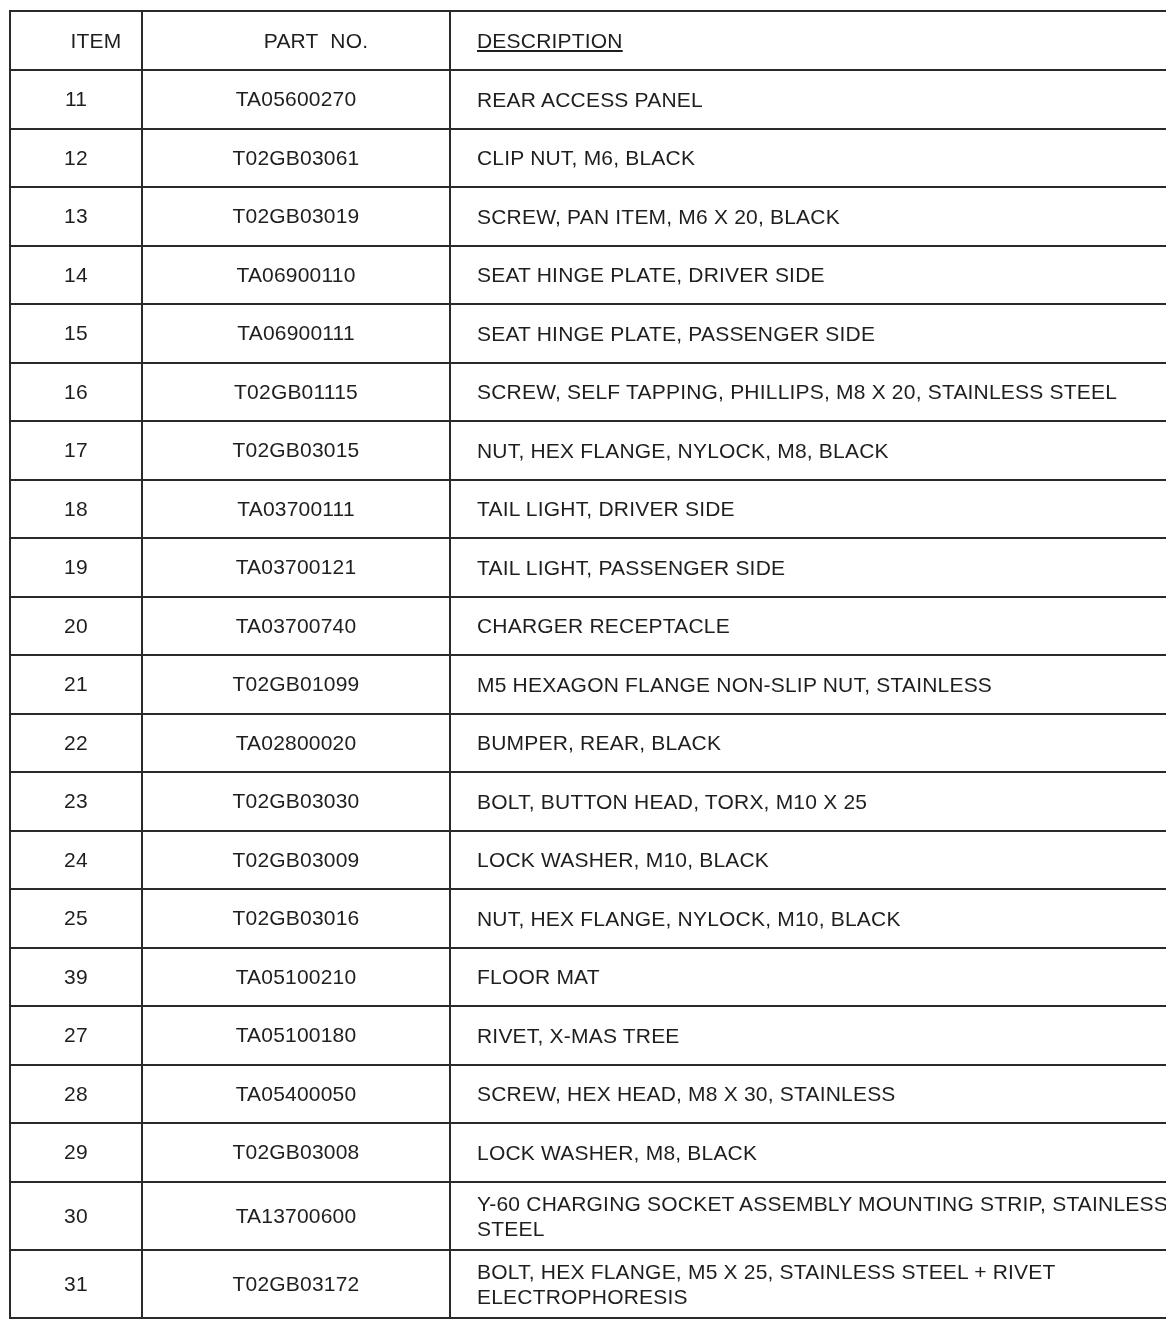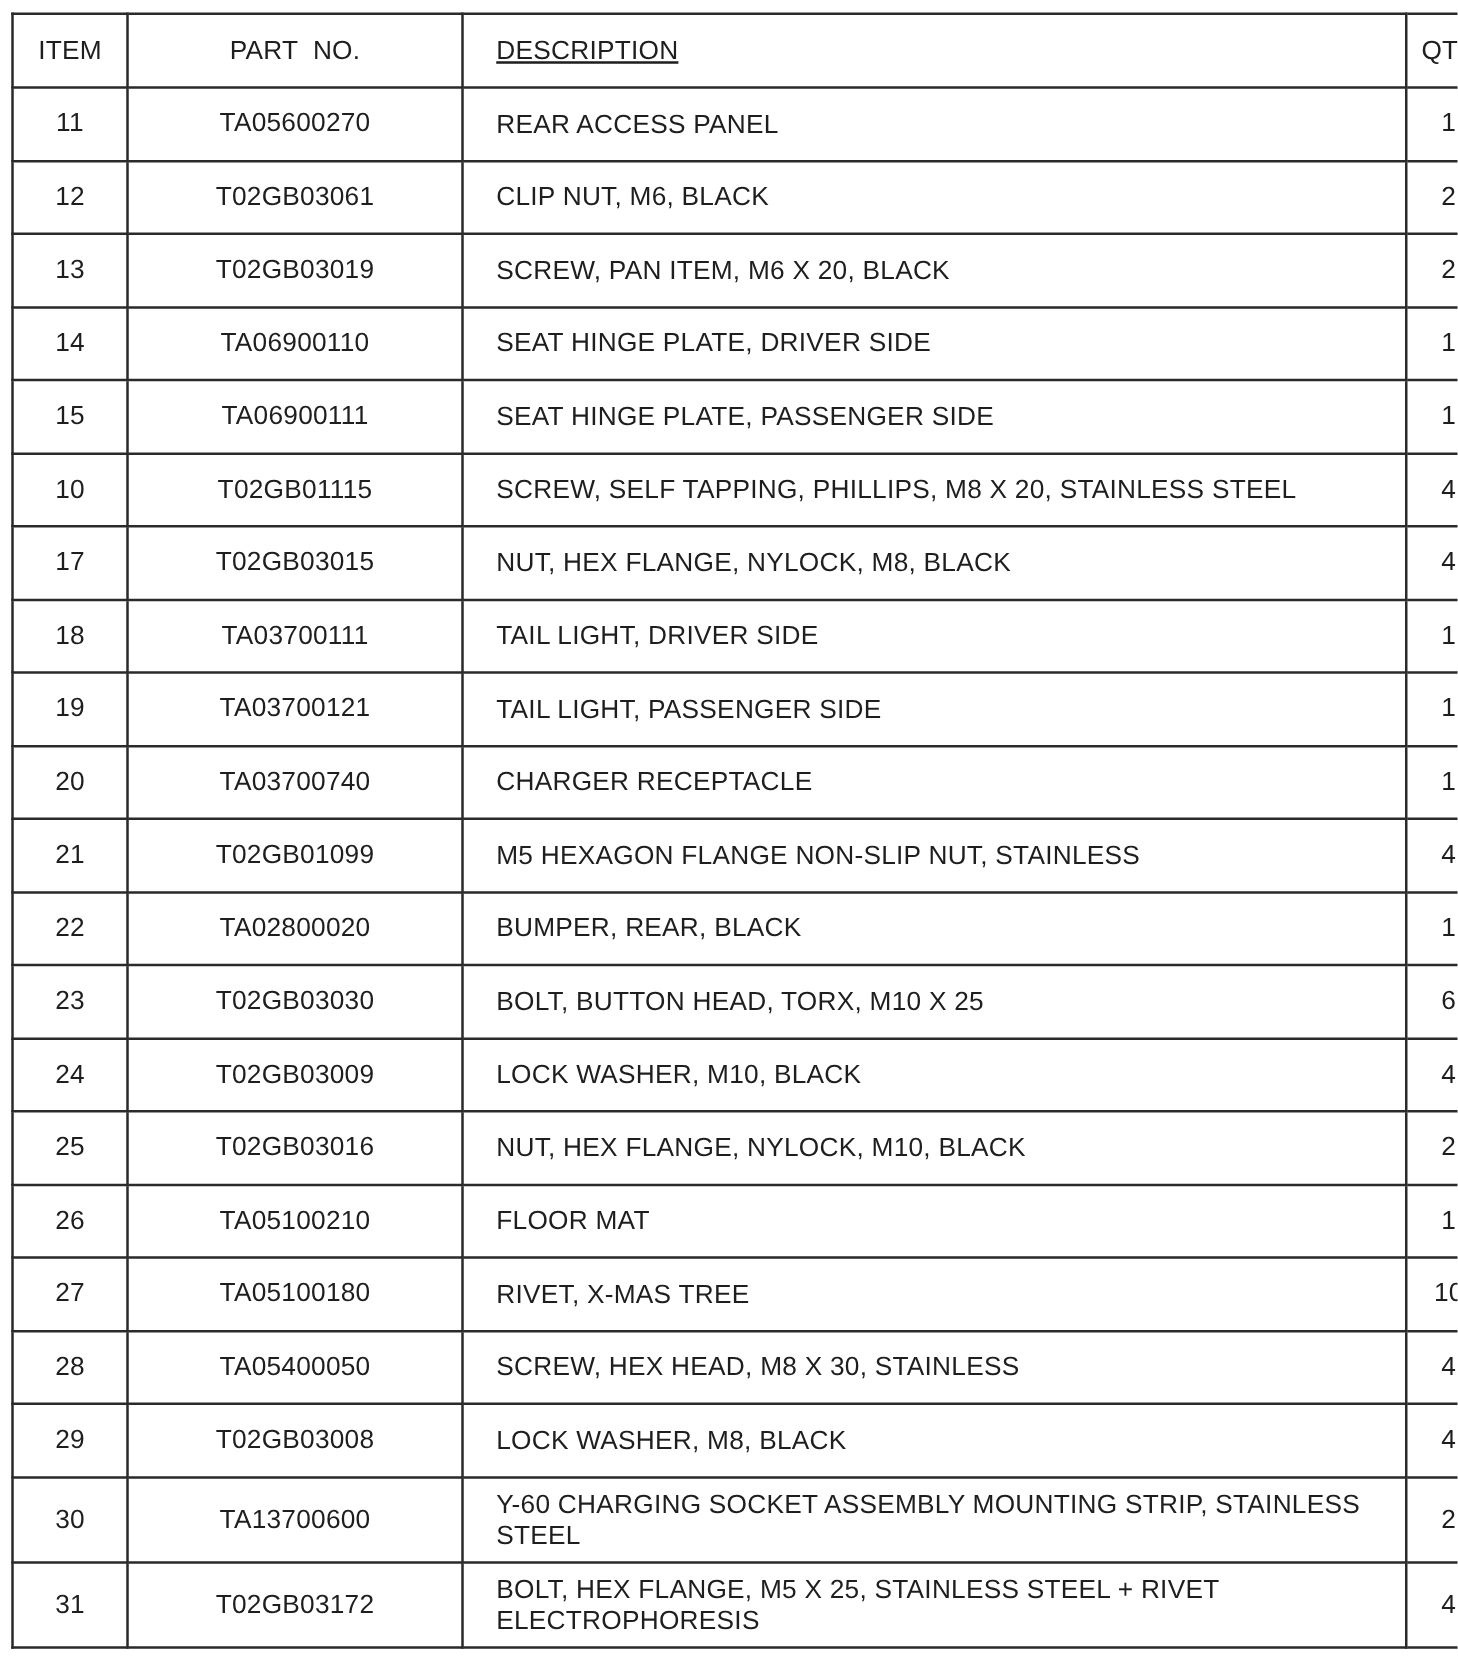--- a/index.html
+++ b/index.html
@@ -25,20 +25,21 @@
       letter-spacing: 0.2px;
     }
     .parts-table th, .parts-table td {
       border: 2px solid #2a2a2a;
       padding: 0;
       font-weight: normal;
       vertical-align: middle;
     }
     .parts-table th {
       height: 57px;
+      padding-left: 40px;
     }
     .parts-table td {
       height: 56.5px;
     }
     .parts-table tr.tall td {
       height: 66px;
     }
     .col-item { width: 90px; text-align: center; }
     .col-part { width: 266px; text-align: center; }
     .col-desc { width: 717px; text-align: left; padding-left: 26px !important; padding-right: 10px !important; line-height: 25px; }
@@ -82,21 +83,21 @@
         <td class="col-desc">SEAT HINGE PLATE, DRIVER SIDE</td>
         <td class="col-qty">1</td>
       </tr>
       <tr>
         <td class="col-item">15</td>
         <td class="col-part">TA06900111</td>
         <td class="col-desc">SEAT HINGE PLATE, PASSENGER SIDE</td>
         <td class="col-qty">1</td>
       </tr>
       <tr>
-        <td class="col-item">10</td>
+        <td class="col-item">16</td>
         <td class="col-part">T02GB01115</td>
         <td class="col-desc">SCREW, SELF TAPPING, PHILLIPS, M8 X 20, STAINLESS STEEL</td>
         <td class="col-qty">4</td>
       </tr>
       <tr>
         <td class="col-item">17</td>
         <td class="col-part">T02GB03015</td>
         <td class="col-desc">NUT, HEX FLANGE, NYLOCK, M8, BLACK</td>
         <td class="col-qty">4</td>
       </tr>
@@ -142,21 +143,21 @@
         <td class="col-desc">LOCK WASHER, M10, BLACK</td>
         <td class="col-qty">4</td>
       </tr>
       <tr>
         <td class="col-item">25</td>
         <td class="col-part">T02GB03016</td>
         <td class="col-desc">NUT, HEX FLANGE, NYLOCK, M10, BLACK</td>
         <td class="col-qty">2</td>
       </tr>
       <tr>
-        <td class="col-item">26</td>
+        <td class="col-item">39</td>
         <td class="col-part">TA05100210</td>
         <td class="col-desc">FLOOR MAT</td>
         <td class="col-qty">1</td>
       </tr>
       <tr>
         <td class="col-item">27</td>
         <td class="col-part">TA05100180</td>
         <td class="col-desc">RIVET, X-MAS TREE</td>
         <td class="col-qty">10</td>
       </tr>

